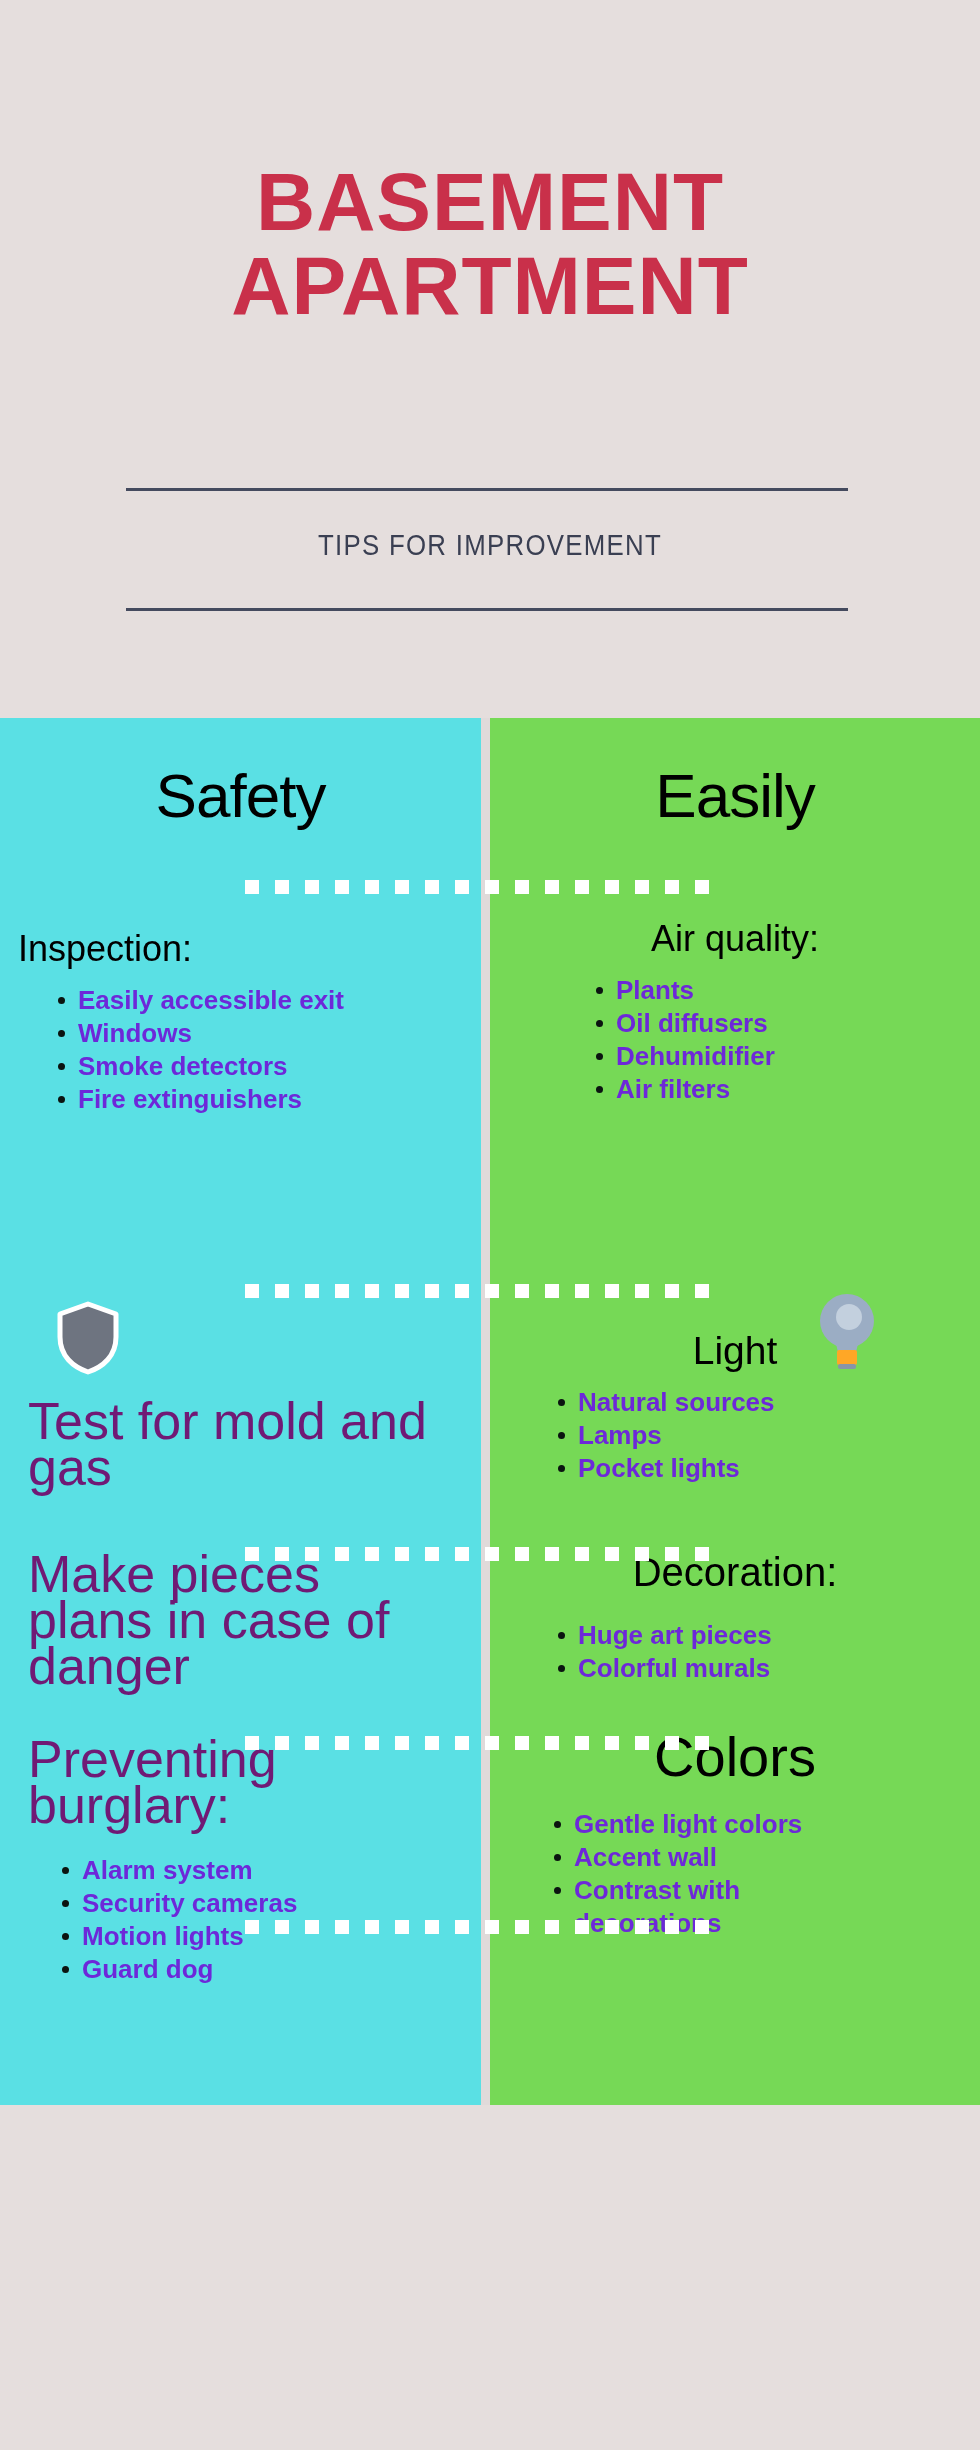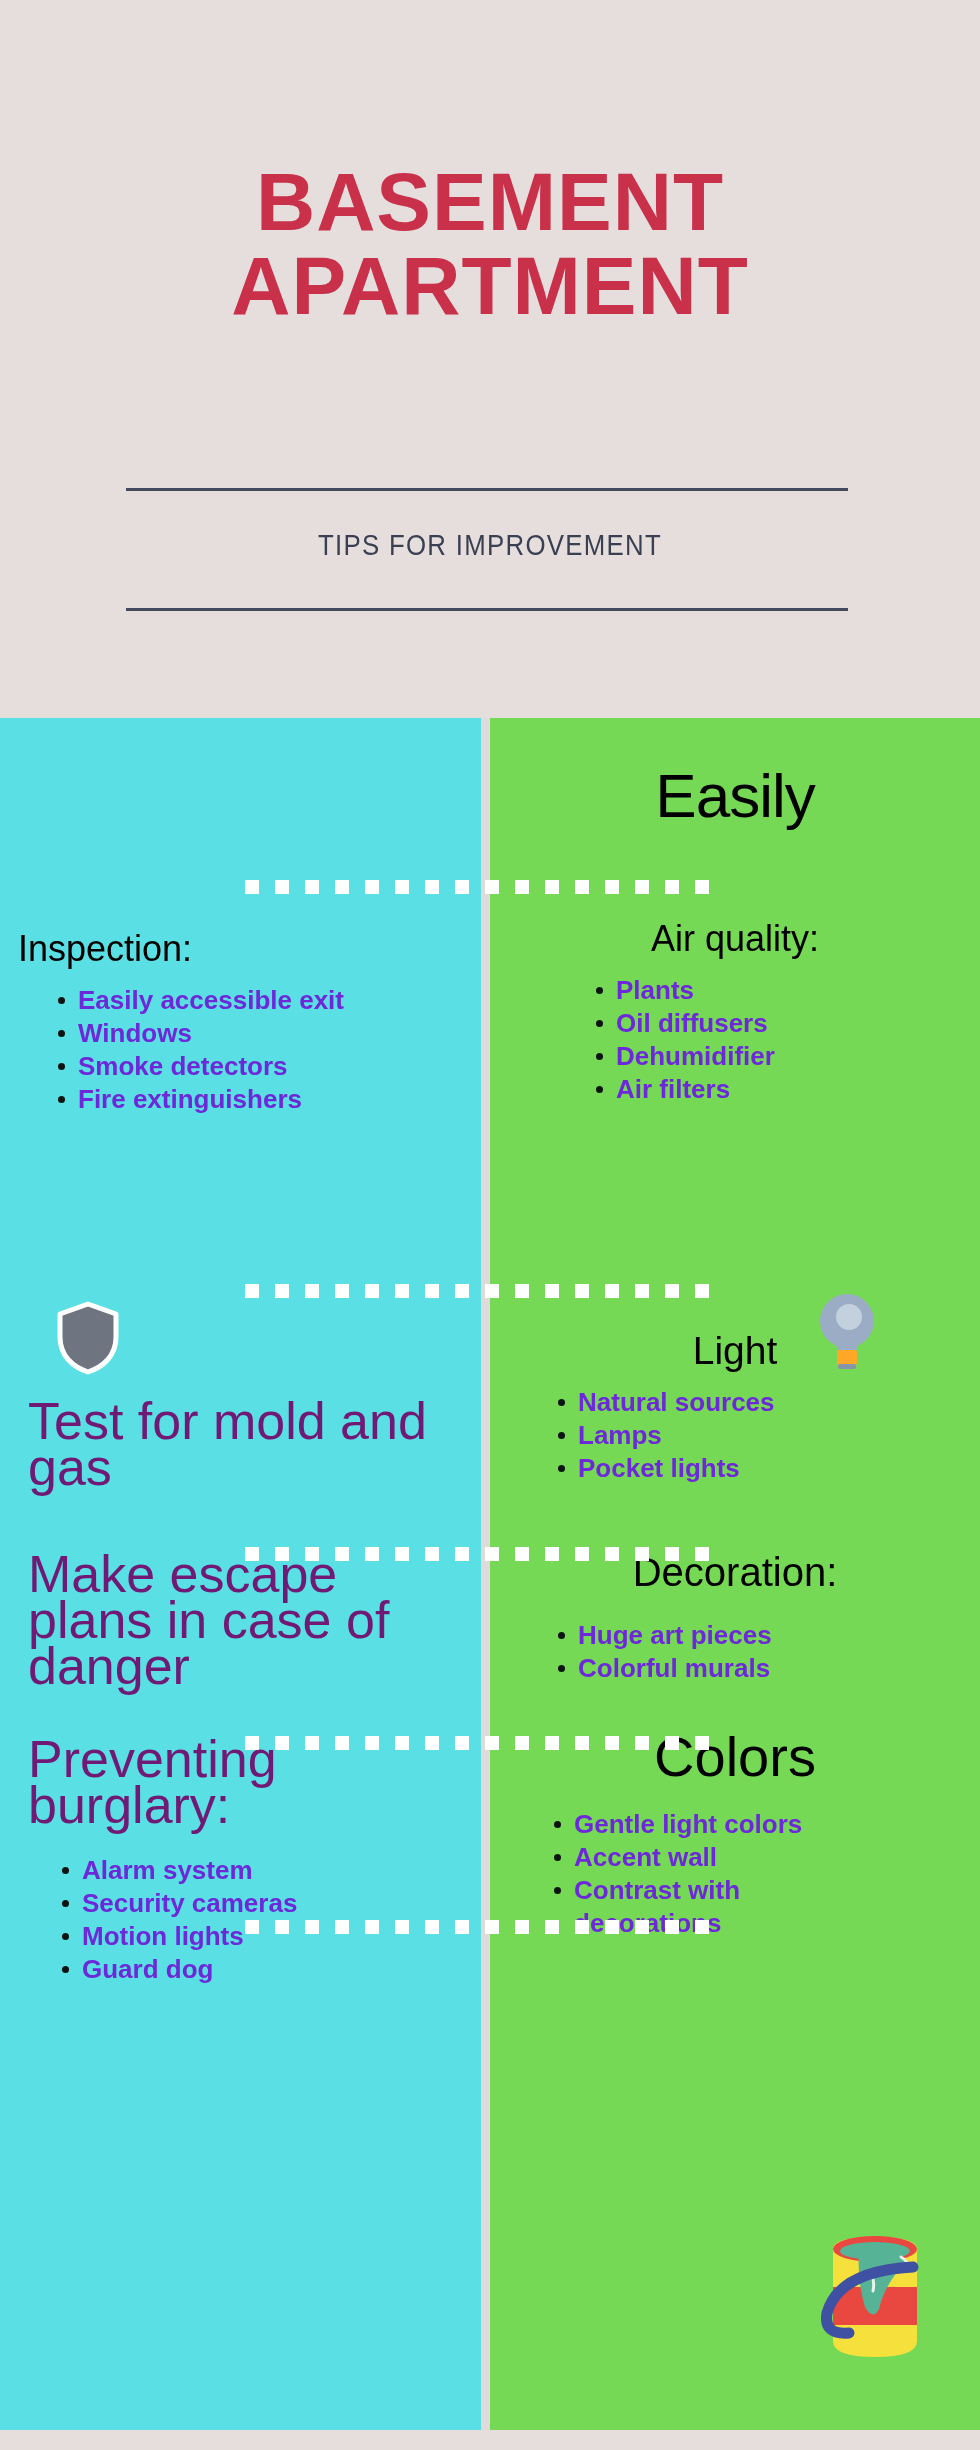--- a/index.html
+++ b/index.html
@@ -6,21 +6,21 @@
     margin: 0;
     padding: 0;
     background: #e5dedd;
   }
   body {
     font-family: "Liberation Sans", sans-serif;
   }
   .page {
     position: relative;
     width: 980px;
-    height: 2450px;
+    height: 2105px;
     background: #e5dedd;
     overflow: hidden;
   }
 
   
   .header {
     position: absolute;
     left: 0;
     top: 0;
     width: 980px;
@@ -179,20 +179,21 @@
       <div class="title-line">APARTMENT</div>
     </div>
     <div class="rule rule-top"></div>
     <div class="subtitle">TIPS FOR IMPROVEMENT</div>
     <div class="rule rule-bottom"></div>
   </div>
 
   <div class="gutter"></div>
 
   <div class="col col-left">
+    <div class="col-head">Safety</div>
 
     <div class="sect" style="left:18px; top:200px; width:445px;margin-top:10px;">
       <div class="sect-title">Inspection:</div>
       <ul class="blist">
         <li style="margin-left:34px;">Easily accessible exit</li>
         <li style="margin-left:34px;">Windows</li>
         <li style="margin-left:34px;">Smoke detectors</li>
         <li style="margin-left:34px;">Fire extinguishers</li>
       </ul>
     </div>
@@ -201,21 +202,21 @@
       <svg width="64" height="74" viewBox="0 0 64 74" aria-hidden="true">
         <path d="M32 3 L60 13 L60 36 C60 55 47 66 32 71 C17 66 4 55 4 36 L4 13 Z" fill="#6e7480" stroke="#ffffff" stroke-width="5" stroke-linejoin="round"></path>
       </svg>
     </div>
 
     <div class="sect" style="left:28px; top:680px; width:420px;">
       <div class="big-stmt">Test for mold and gas</div>
     </div>
 
     <div class="sect" style="left:28px; top:833px; width:430px;">
-      <div class="big-stmt">Make escape plans in case of danger</div>
+      <div class="big-stmt">Make pieces plans in case of danger</div>
     </div>
 
     <div class="sect" style="left:28px; top:1018px; width:440px;">
       <div class="big-stmt">Preventing burglary:</div>
       <ul class="blist" style="margin-top:26px;">
         <li style="margin-left:28px;">Alarm system</li>
         <li style="margin-left:28px;">Security cameras</li>
         <li style="margin-left:28px;">Motion lights</li>
         <li style="margin-left:28px;">Guard dog</li>
       </ul>

